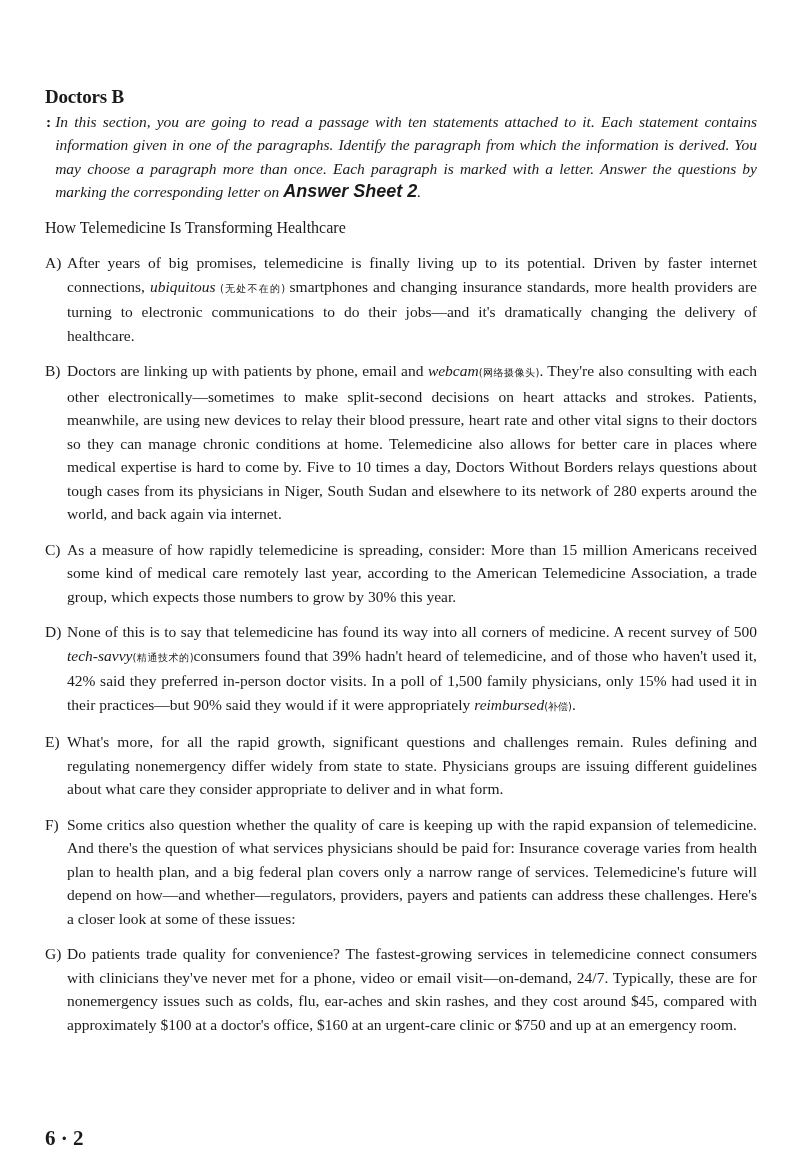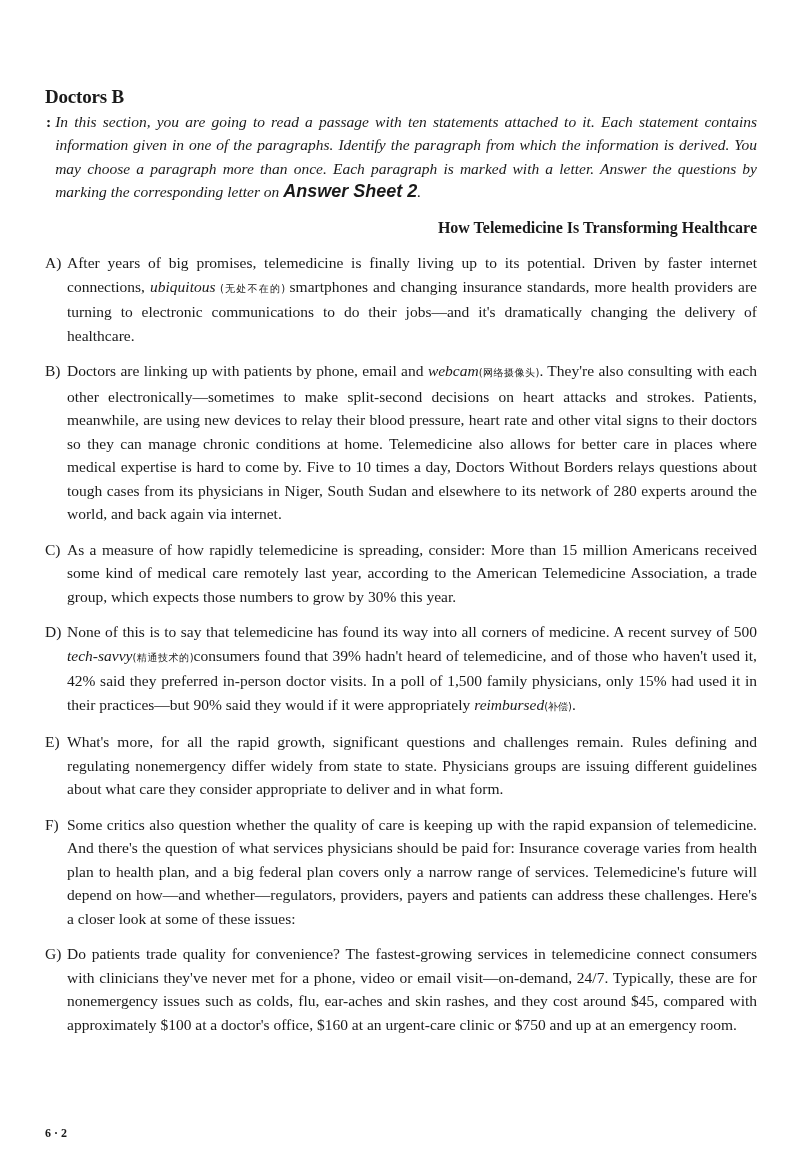--- a/index.html
+++ b/index.html
@@ -17,33 +17,33 @@
     display: flex; margin-top: 0; font-size: 15.5px; line-height: 23.3px;
   }
   .directions-label { font-weight: bold; white-space: nowrap; letter-spacing: -0.3px; }
   .directions-colon { font-weight: bold; margin: 0 4px 0 1px; }
   .directions-text { font-style: italic; text-align: justify; flex: 1; }
   .answer-sheet {
     font-style: italic; font-weight: bold;
     font-family: "Liberation Sans", "DejaVu Sans", sans-serif; font-size: 18px;
   }
   .passage-title {
-    text-align: right; font-weight: bold; font-size: 16px; line-height: 22px;
+    text-align: left; font-weight: normal; font-size: 16px; line-height: 22px;
     margin: 14px 0 12px 0;
   }
   .para {
     display: flex; font-size: 15.5px; line-height: 23.5px; margin-bottom: 12px;
   }
   .para-letter { width: 22px; flex: 0 0 22px; }
   .para-text { flex: 1; text-align: justify; }
   .para-text i { font-style: italic; }
   .cn { font-family: "DejaVu Sans", sans-serif; font-size: 10px; }
   .page-number {
     position: absolute; left: 45px; top: 1126px;
-    font-weight: bold; font-size: 12px;
+    font-weight: bold; font-size: 21px;
   }
 </style>
 </head>
 <body>
 
 <div class="page">
   <h2 class="section-title">Doctors B</h2>
 
   <div class="directions">
       <span class="directions-colon">:</span>

